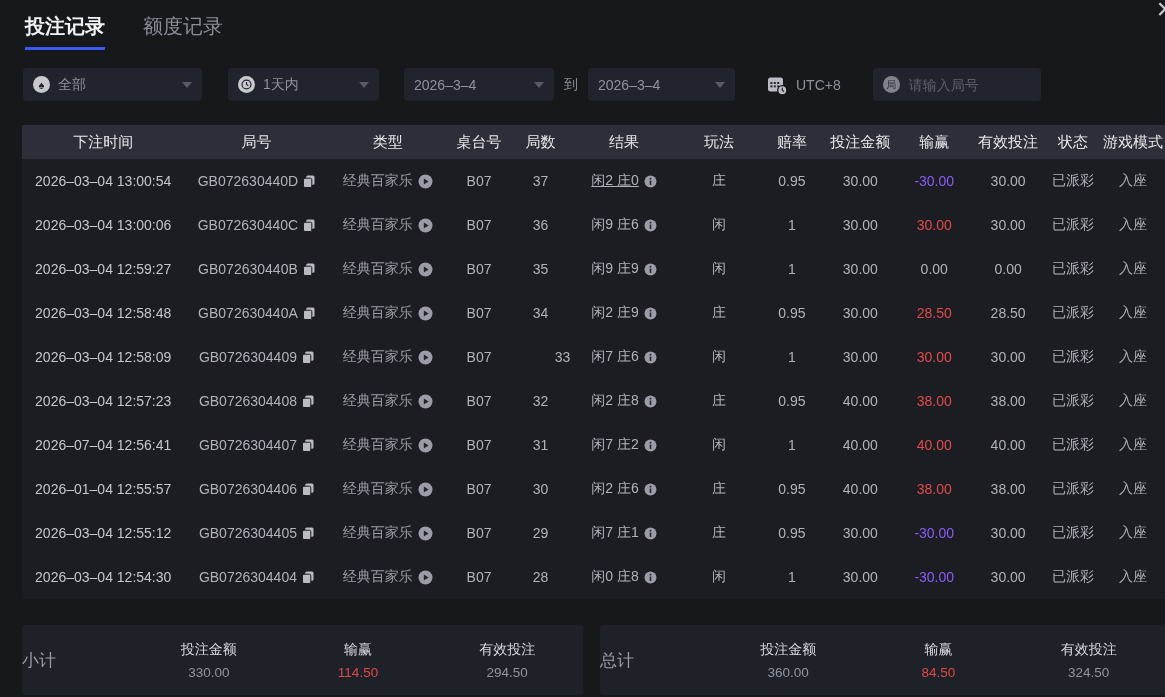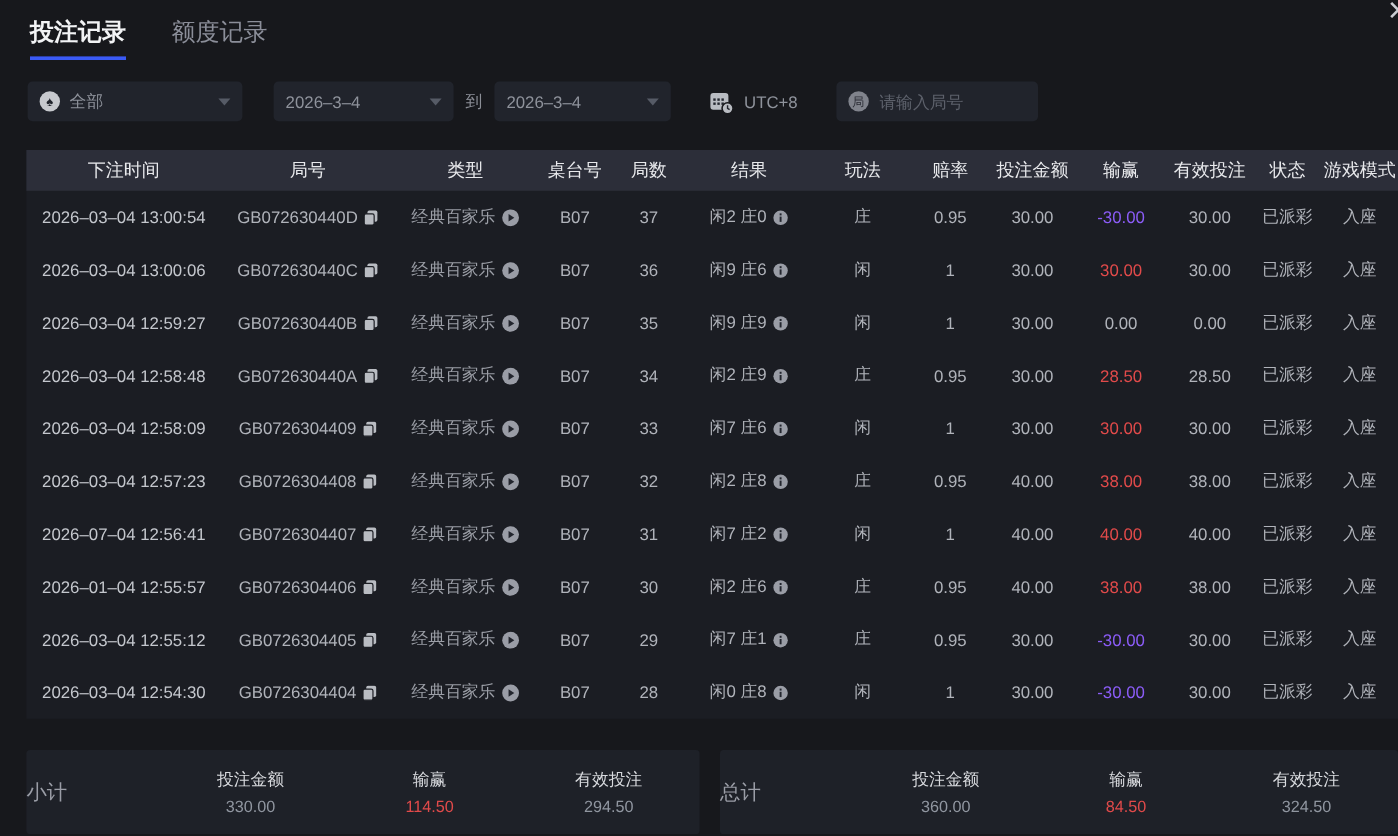--- a/index.html
+++ b/index.html
@@ -69,20 +69,31 @@
   <div class="tab">额度记录</div>
 </div>
 <div class="close-btn">×</div>
 
 <div class="filters">
   <div class="select dd-cat">
     <span class="circle-ic">♠</span>
     <span>全部</span>
     <span class="caret"></span>
   </div>
+  <div class="select dd-range">
+    <span class="circle-ic">
+      <svg width="11" height="11" viewBox="0 0 12 12">
+          <circle cx="6" cy="6" r="5.5" fill="#21242c"></circle>
+          <circle cx="6" cy="6" r="4.2" fill="#c7c9ce"></circle>
+          <path d="M6 3.2 V6 L8 7.3" stroke="#21242c" stroke-width="1.2" fill="none"></path>
+        </svg>
+    </span>
+    <span>1天内</span>
+    <span class="caret"></span>
+  </div>
   <div class="select dd-date">
     <span>2026–3–4</span>
     <span class="caret"></span>
   </div>
   <span class="to-label">到</span>
   <div class="select dd-date2">
     <span>2026–3–4</span>
     <span class="caret"></span>
   </div>
   <div class="tz">
@@ -139,21 +150,21 @@
             <circle cx="7.5" cy="7.5" r="7" fill="#9a9da6"></circle>
             <path d="M5.8 4.4 L10.6 7.5 L5.8 10.6 Z" fill="#22252d"></path>
           </svg>
         </div>
         <div class="td" style="flex: 70 1 0px;">
           <span>B07</span>
         </div>
         <div class="td" style="flex: 65 1 0px;">
           <span>37</span>
         </div>
-        <div class="td" style="flex: 118 1 0px;">
+        <div class="td" style="flex: 118 1 0px; text-decoration: underline;">
           <span>闲2 庄0</span>
           <svg class="cell-icon" width="13" height="13" viewBox="0 0 13 13">
             <circle cx="6.5" cy="6.5" r="6" fill="#9a9da6"></circle>
             <rect x="5.7" y="2.8" width="1.6" height="1.7" fill="#22252d"></rect>
             <rect x="5.7" y="5.5" width="1.6" height="4.4" fill="#22252d"></rect>
           </svg>
         </div>
         <div class="td" style="flex: 90 1 0px;">
           <span>庄</span>
         </div>
@@ -352,21 +363,21 @@
         <div class="td type" style="flex: 130 1 0px;">
           <span>经典百家乐</span>
           <svg class="cell-icon" width="15" height="15" viewBox="0 0 15 15">
             <circle cx="7.5" cy="7.5" r="7" fill="#9a9da6"></circle>
             <path d="M5.8 4.4 L10.6 7.5 L5.8 10.6 Z" fill="#22252d"></path>
           </svg>
         </div>
         <div class="td" style="flex: 70 1 0px;">
           <span>B07</span>
         </div>
-        <div class="td" style="flex: 65 1 0px;">
+        <div class="td" style="flex: 65 1 0px; justify-content: flex-end;">
           <span>33</span>
         </div>
         <div class="td" style="flex: 118 1 0px;">
           <span>闲7 庄6</span>
           <svg class="cell-icon" width="13" height="13" viewBox="0 0 13 13">
             <circle cx="6.5" cy="6.5" r="6" fill="#9a9da6"></circle>
             <rect x="5.7" y="2.8" width="1.6" height="1.7" fill="#22252d"></rect>
             <rect x="5.7" y="5.5" width="1.6" height="4.4" fill="#22252d"></rect>
           </svg>
         </div>

